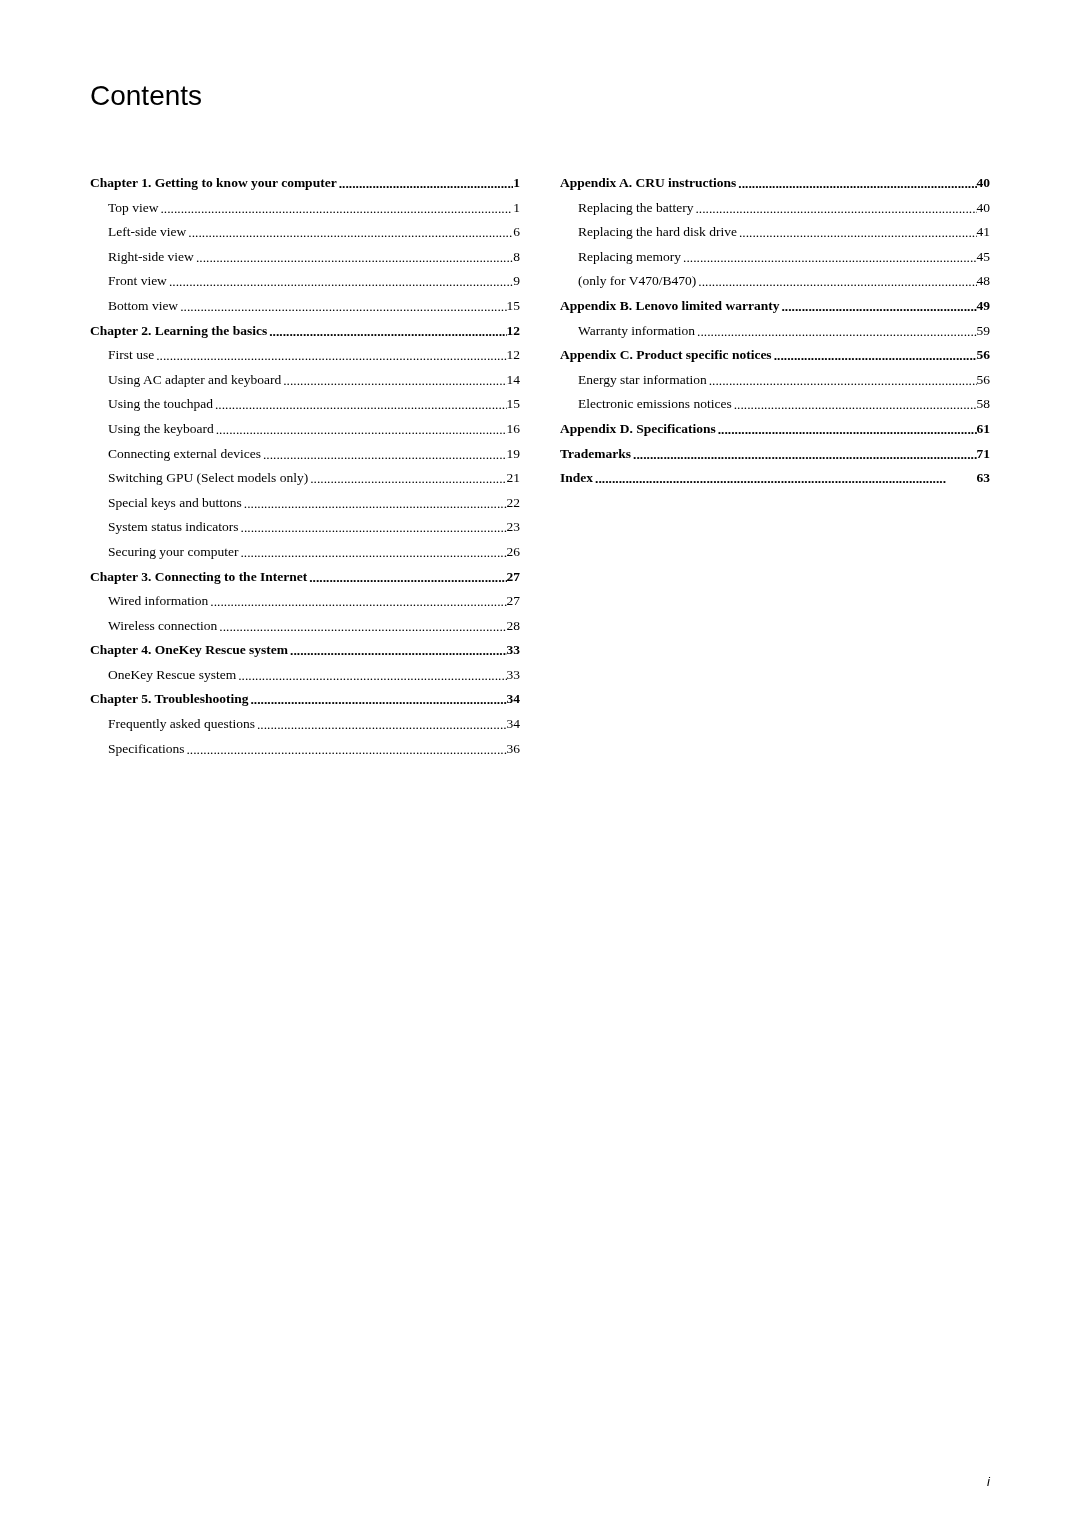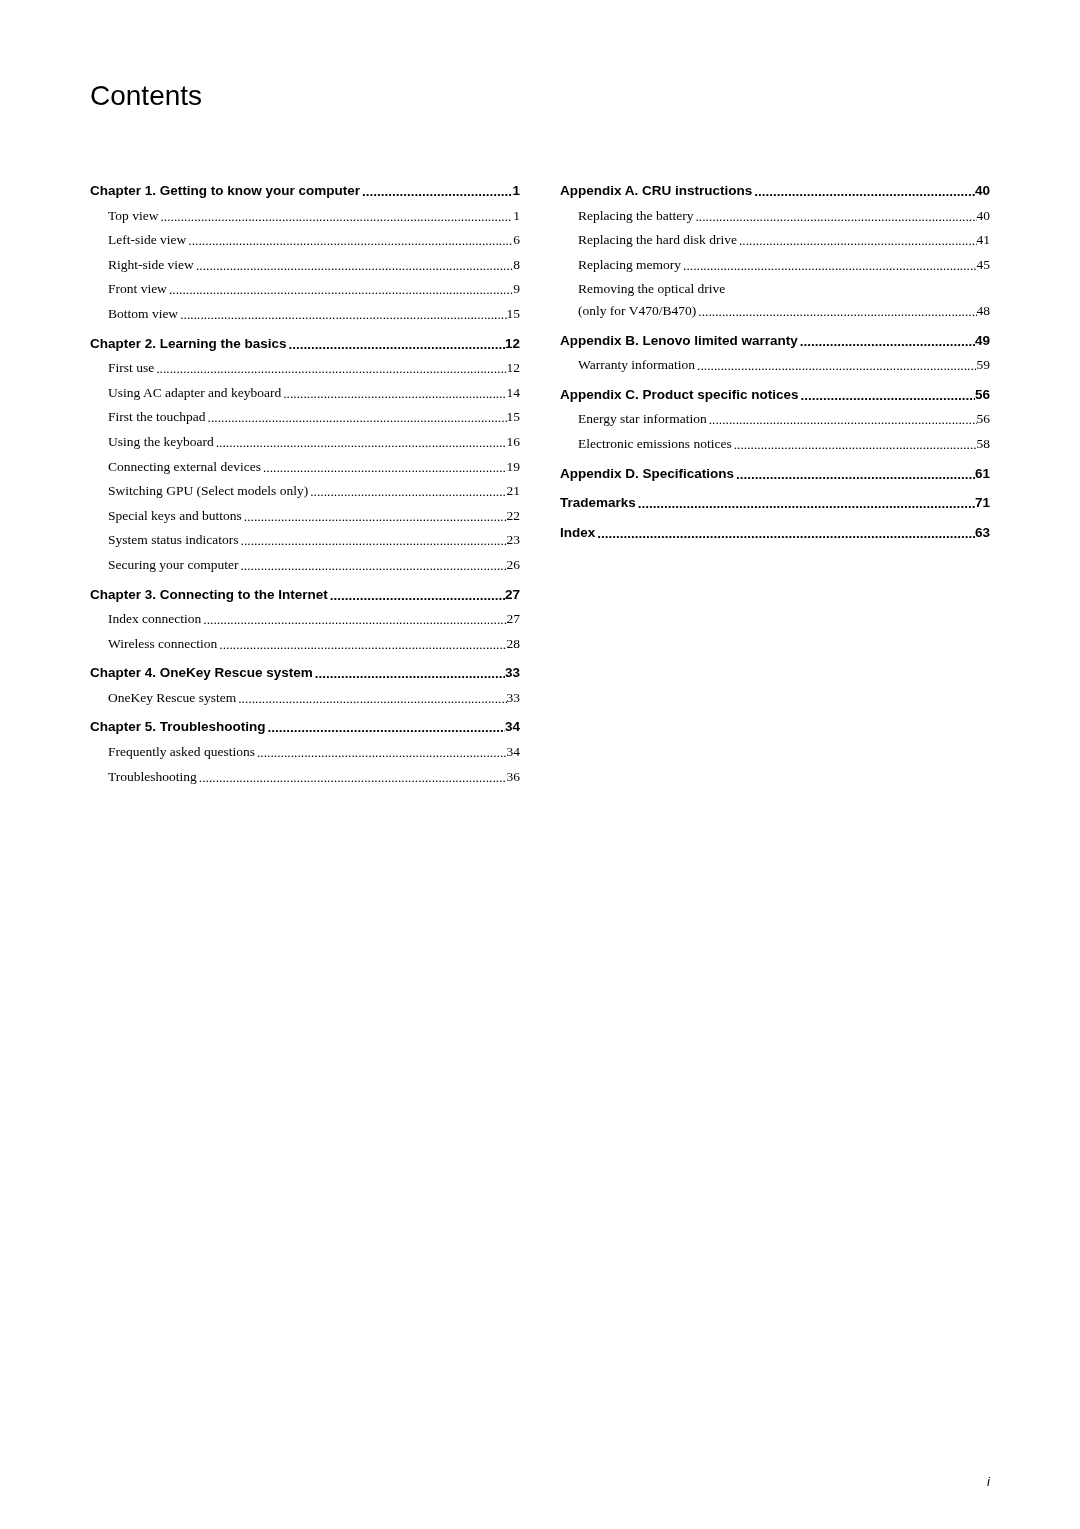--- a/index.html
+++ b/index.html
@@ -45,21 +45,22 @@
       display: flex;
       align-items: baseline;
       margin-bottom: 3px;
       font-size: 13.5px;
       font-family: Arial, Helvetica, sans-serif;
       line-height: 1.6;
     }
 
     .toc-row.chapter-row {
       font-weight: bold;
-      margin-top: 8px;
+      margin-top: 0;
+      font-family: Liberation Serif, serif;
     }
 
     .toc-row.sub-row {
       padding-left: 18px;
       font-family: Liberation Serif, serif;
     }
 
     .toc-text {
       flex-shrink: 0;
     }
@@ -132,21 +133,21 @@
         <span class="toc-text">First use</span>
         <span class="toc-fill">........................................................................................................</span>
         <span class="toc-num">12</span>
       </div>
       <div class="toc-row sub-row">
         <span class="toc-text">Using AC adapter and keyboard</span>
         <span class="toc-fill">........................................................................................................</span>
         <span class="toc-num">14</span>
       </div>
       <div class="toc-row sub-row">
-        <span class="toc-text">First the touchpad</span>
+        <span class="toc-text">Using the touchpad</span>
         <span class="toc-fill">........................................................................................................</span>
         <span class="toc-num">15</span>
       </div>
       <div class="toc-row sub-row">
         <span class="toc-text">Using the keyboard</span>
         <span class="toc-fill">........................................................................................................</span>
         <span class="toc-num">16</span>
       </div>
       <div class="toc-row sub-row">
         <span class="toc-text">Connecting external devices</span>
@@ -172,21 +173,21 @@
         <span class="toc-text">Securing your computer</span>
         <span class="toc-fill">........................................................................................................</span>
         <span class="toc-num">26</span>
       </div>
       <div class="toc-row chapter-row">
         <span class="toc-text">Chapter 3. Connecting to the Internet</span>
         <span class="toc-fill">........................................................................................................</span>
         <span class="toc-num">27</span>
       </div>
       <div class="toc-row sub-row">
-        <span class="toc-text">Index connection</span>
+        <span class="toc-text">Wired information</span>
         <span class="toc-fill">........................................................................................................</span>
         <span class="toc-num">27</span>
       </div>
       <div class="toc-row sub-row">
         <span class="toc-text">Wireless connection</span>
         <span class="toc-fill">........................................................................................................</span>
         <span class="toc-num">28</span>
       </div>
       <div class="toc-row chapter-row">
         <span class="toc-text">Chapter 4. OneKey Rescue system</span>
@@ -202,21 +203,21 @@
         <span class="toc-text">Chapter 5. Troubleshooting</span>
         <span class="toc-fill">........................................................................................................</span>
         <span class="toc-num">34</span>
       </div>
       <div class="toc-row sub-row">
         <span class="toc-text">Frequently asked questions</span>
         <span class="toc-fill">........................................................................................................</span>
         <span class="toc-num">34</span>
       </div>
       <div class="toc-row sub-row">
-        <span class="toc-text">Troubleshooting</span>
+        <span class="toc-text">Specifications</span>
         <span class="toc-fill">........................................................................................................</span>
         <span class="toc-num">36</span>
       </div>
     </div>
   <div class="toc-right" id="right-col">
       <div class="toc-row chapter-row">
         <span class="toc-text">Appendix A. CRU instructions</span>
         <span class="toc-fill">........................................................................................................</span>
         <span class="toc-num">40</span>
       </div>
@@ -228,23 +229,20 @@
       <div class="toc-row sub-row">
         <span class="toc-text">Replacing the hard disk drive</span>
         <span class="toc-fill">........................................................................................................</span>
         <span class="toc-num">41</span>
       </div>
       <div class="toc-row sub-row">
         <span class="toc-text">Replacing memory</span>
         <span class="toc-fill">........................................................................................................</span>
         <span class="toc-num">45</span>
       </div>
-      <div class="toc-row sub-row" style="margin-bottom: 0px;">
-        <span class="toc-text">Removing the optical drive</span>
-      </div>
       <div class="toc-row sub-row">
         <span class="toc-text">(only for V470/B470)</span>
         <span class="toc-fill">........................................................................................................</span>
         <span class="toc-num">48</span>
       </div>
       <div class="toc-row chapter-row">
         <span class="toc-text">Appendix B. Lenovo limited warranty</span>
         <span class="toc-fill">........................................................................................................</span>
         <span class="toc-num">49</span>
       </div>

